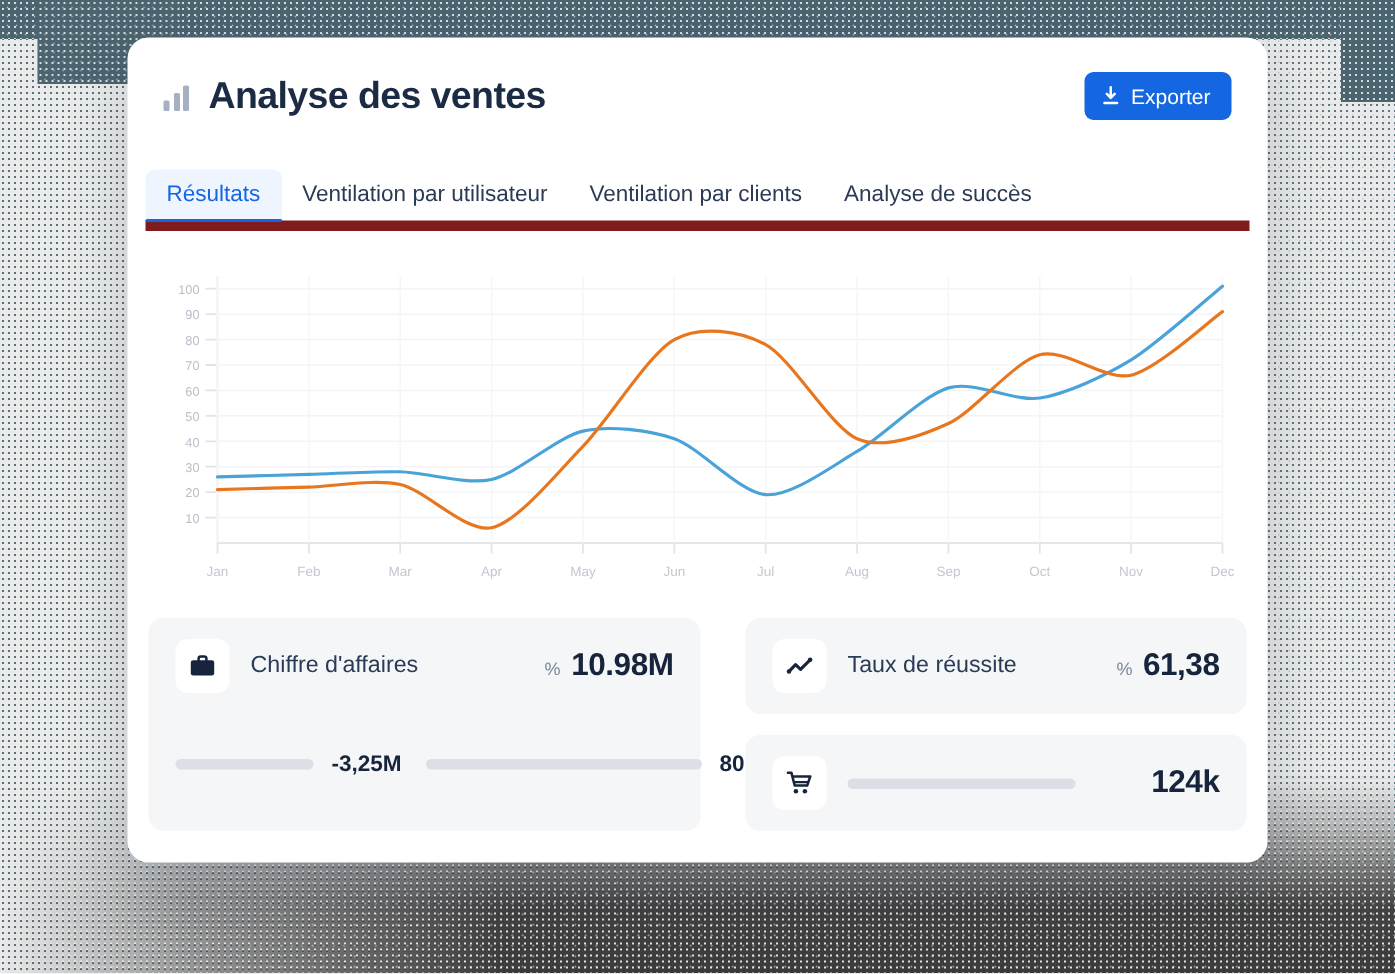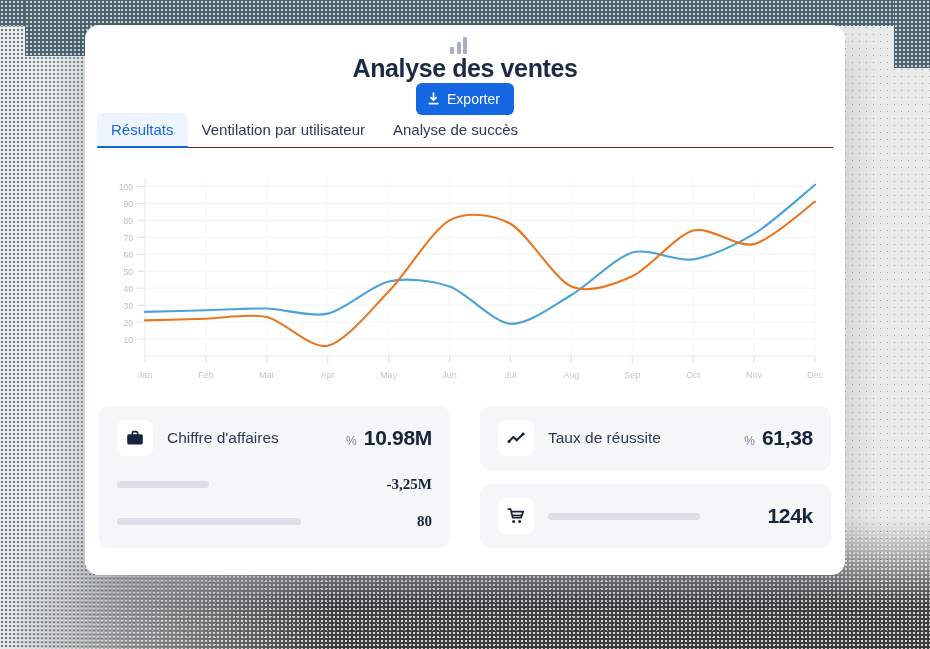--- a/index.html
+++ b/index.html
@@ -104,21 +104,20 @@
     box-shadow: 0 18px 40px rgba(15,23,42,.18);
     overflow: hidden;
   }
 
   
   .app-header {
     display: flex;
     align-items: center;
     padding: 10px 24px 0 24px;
     height: 68px;
-    flex-direction: column;
   }
   .header-icon {
     display: flex;
     align-items: flex-end;
     gap: 2.5px;
     height: 17px;
     margin-right: 13px;
     margin-top: 2px;
   }
   .header-icon i { display: block; width: 4px; background: #a7b0c0; border-radius: 1px; }
@@ -146,21 +145,21 @@
     font-family: "Liberation Sans", sans-serif;
     cursor: pointer;
     white-space: nowrap;
   }
   .export-btn svg { display: block; }
 
   
   .tabs-wrap {
     position: relative;
     margin: 20px 12px 0 12px;
-    border-bottom: 1px solid #7f1d1d;
+    border-bottom: 7px solid #7f1d1d;
   }
   .tabs {
     display: flex;
     align-items: flex-end;
     gap: 0;
     padding: 0 0 0 0;
   }
   .tab {
     position: relative;
     font-size: 15px;
@@ -237,25 +236,24 @@
   .kpi-value {
     font-size: 21px;
     font-weight: bold;
     color: #16243c;
     letter-spacing: -0.3px;
   }
 
   .skel-rows {
     padding: 6px 18px 18px 18px;
     display: flex;
-    flex-direction: column;
+    flex-direction: row;
     gap: 16px;
     flex: 1;
-    justify-content: space-between;
-    font-family: Liberation Serif, serif;
+    justify-content: flex-start;
   }
   .skel-row { display: flex; align-items: center; }
   .skel-bar {
     height: 7px;
     border-radius: 4px;
     background: #dcdfe5;
   }
   .skel-val {
     margin-left: auto;
     font-size: 15px;
@@ -299,20 +297,23 @@
       </button>
     </div>
 
     <div class="tabs-wrap">
       <div class="tabs">
         <div class="tab active">
           <span>Résultats</span>
         </div>
         <div class="tab">
           <span>Ventilation par utilisateur</span>
+        </div>
+        <div class="tab">
+          <span>Ventilation par clients</span>
         </div>
         <div class="tab">
           <span>Analyse de succès</span>
         </div>
       </div>
     </div>
 
     <div class="chart-area">
       <svg class="chart-svg" id="chart-svg" viewBox="0 0 718 220" preserveAspectRatio="none">
           <text x="28" y="170.54761904761904" text-anchor="end" font-size="8.5" fill="#b9bec9" font-family="&quot;Liberation Sans&quot;, sans-serif">10</text>

